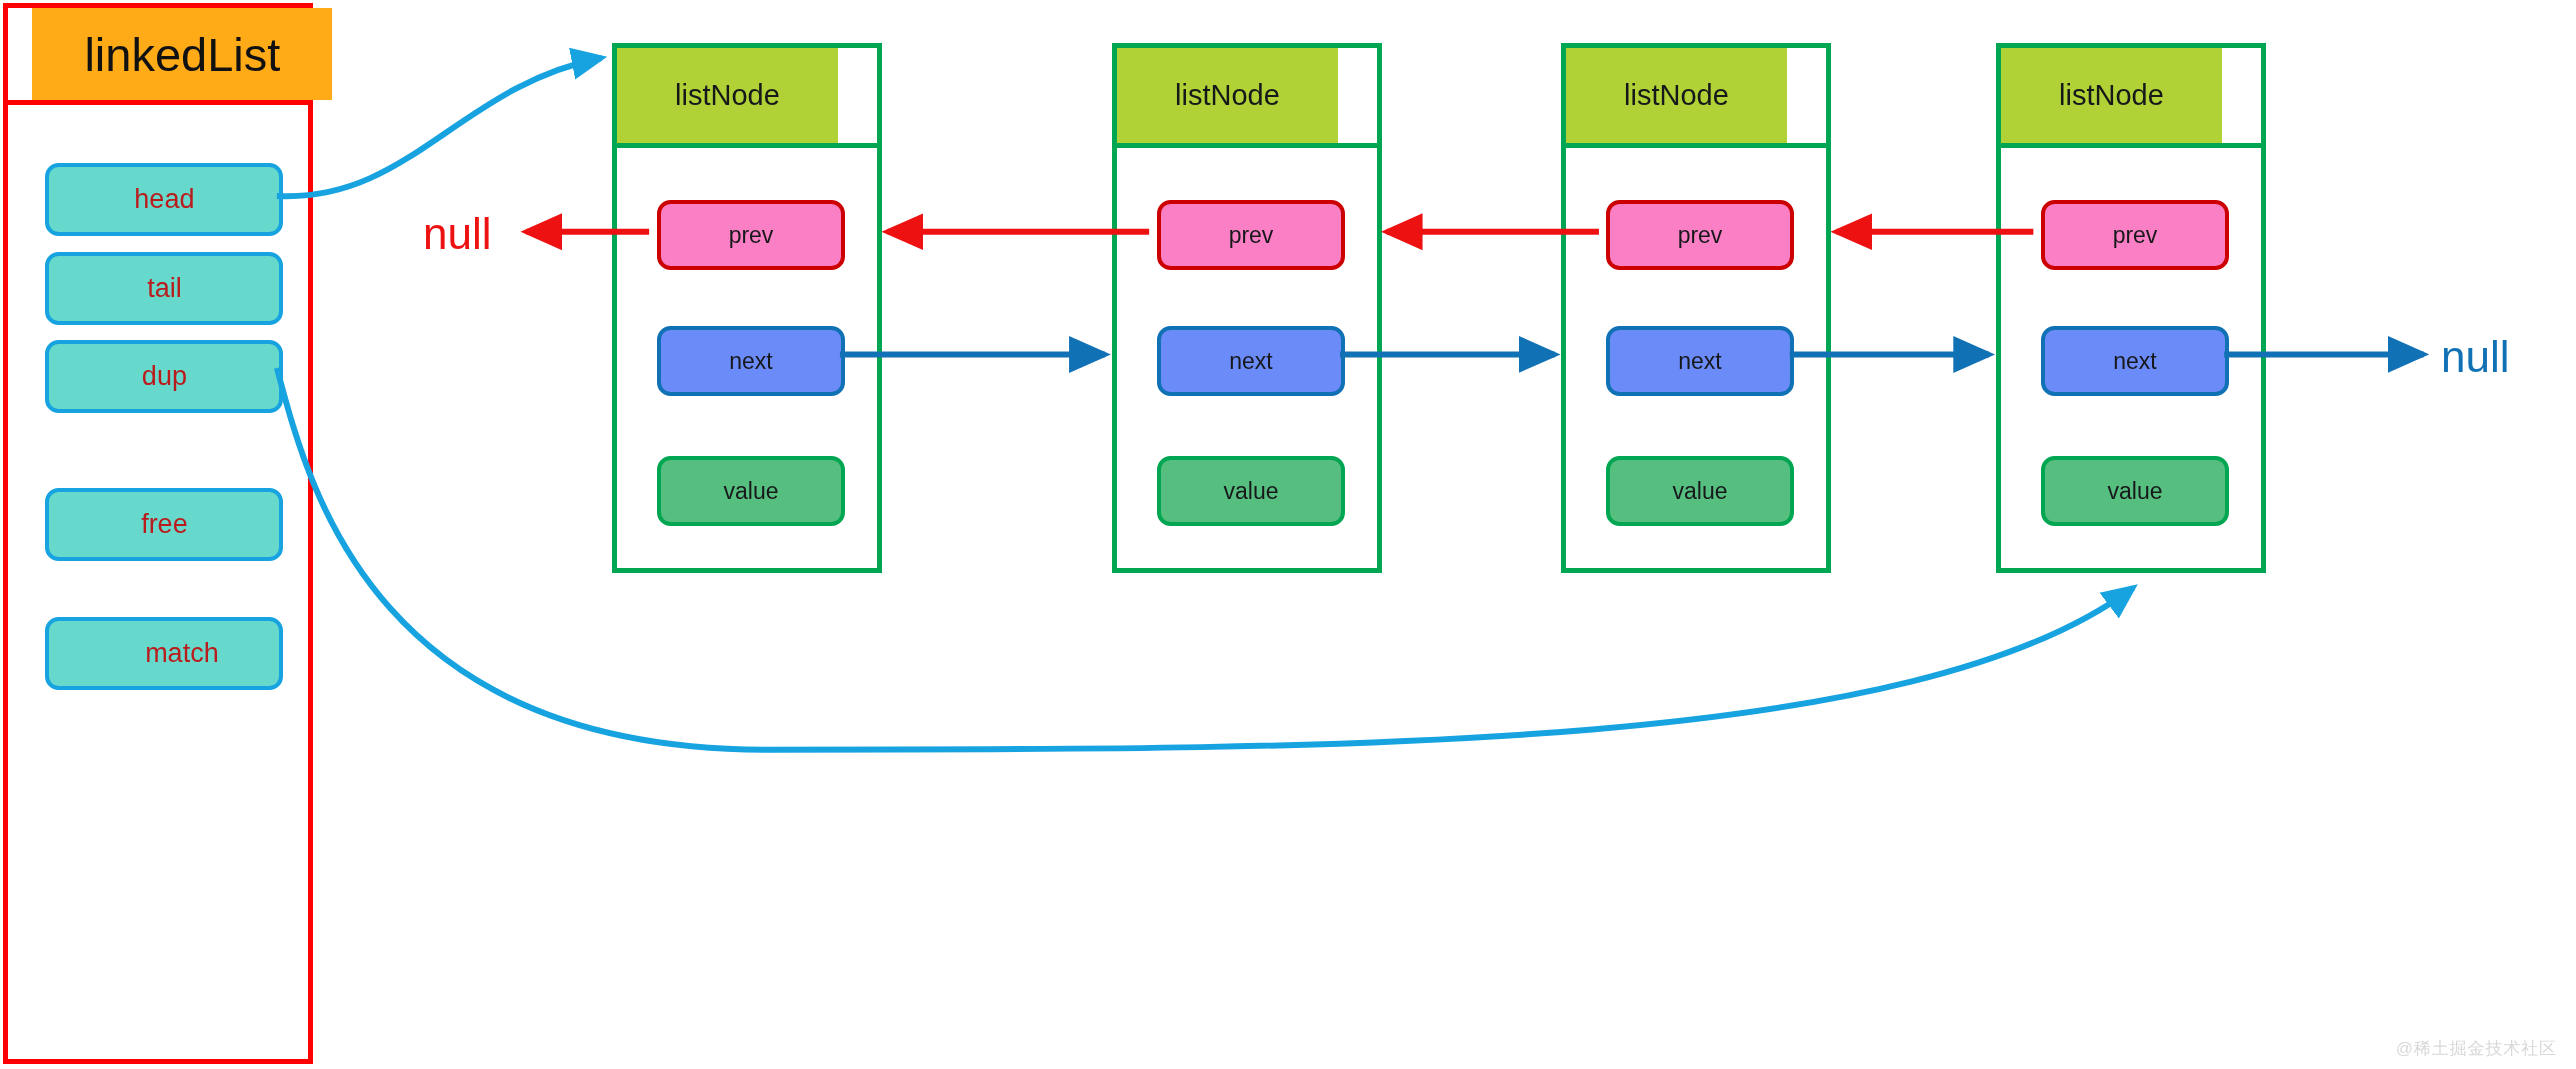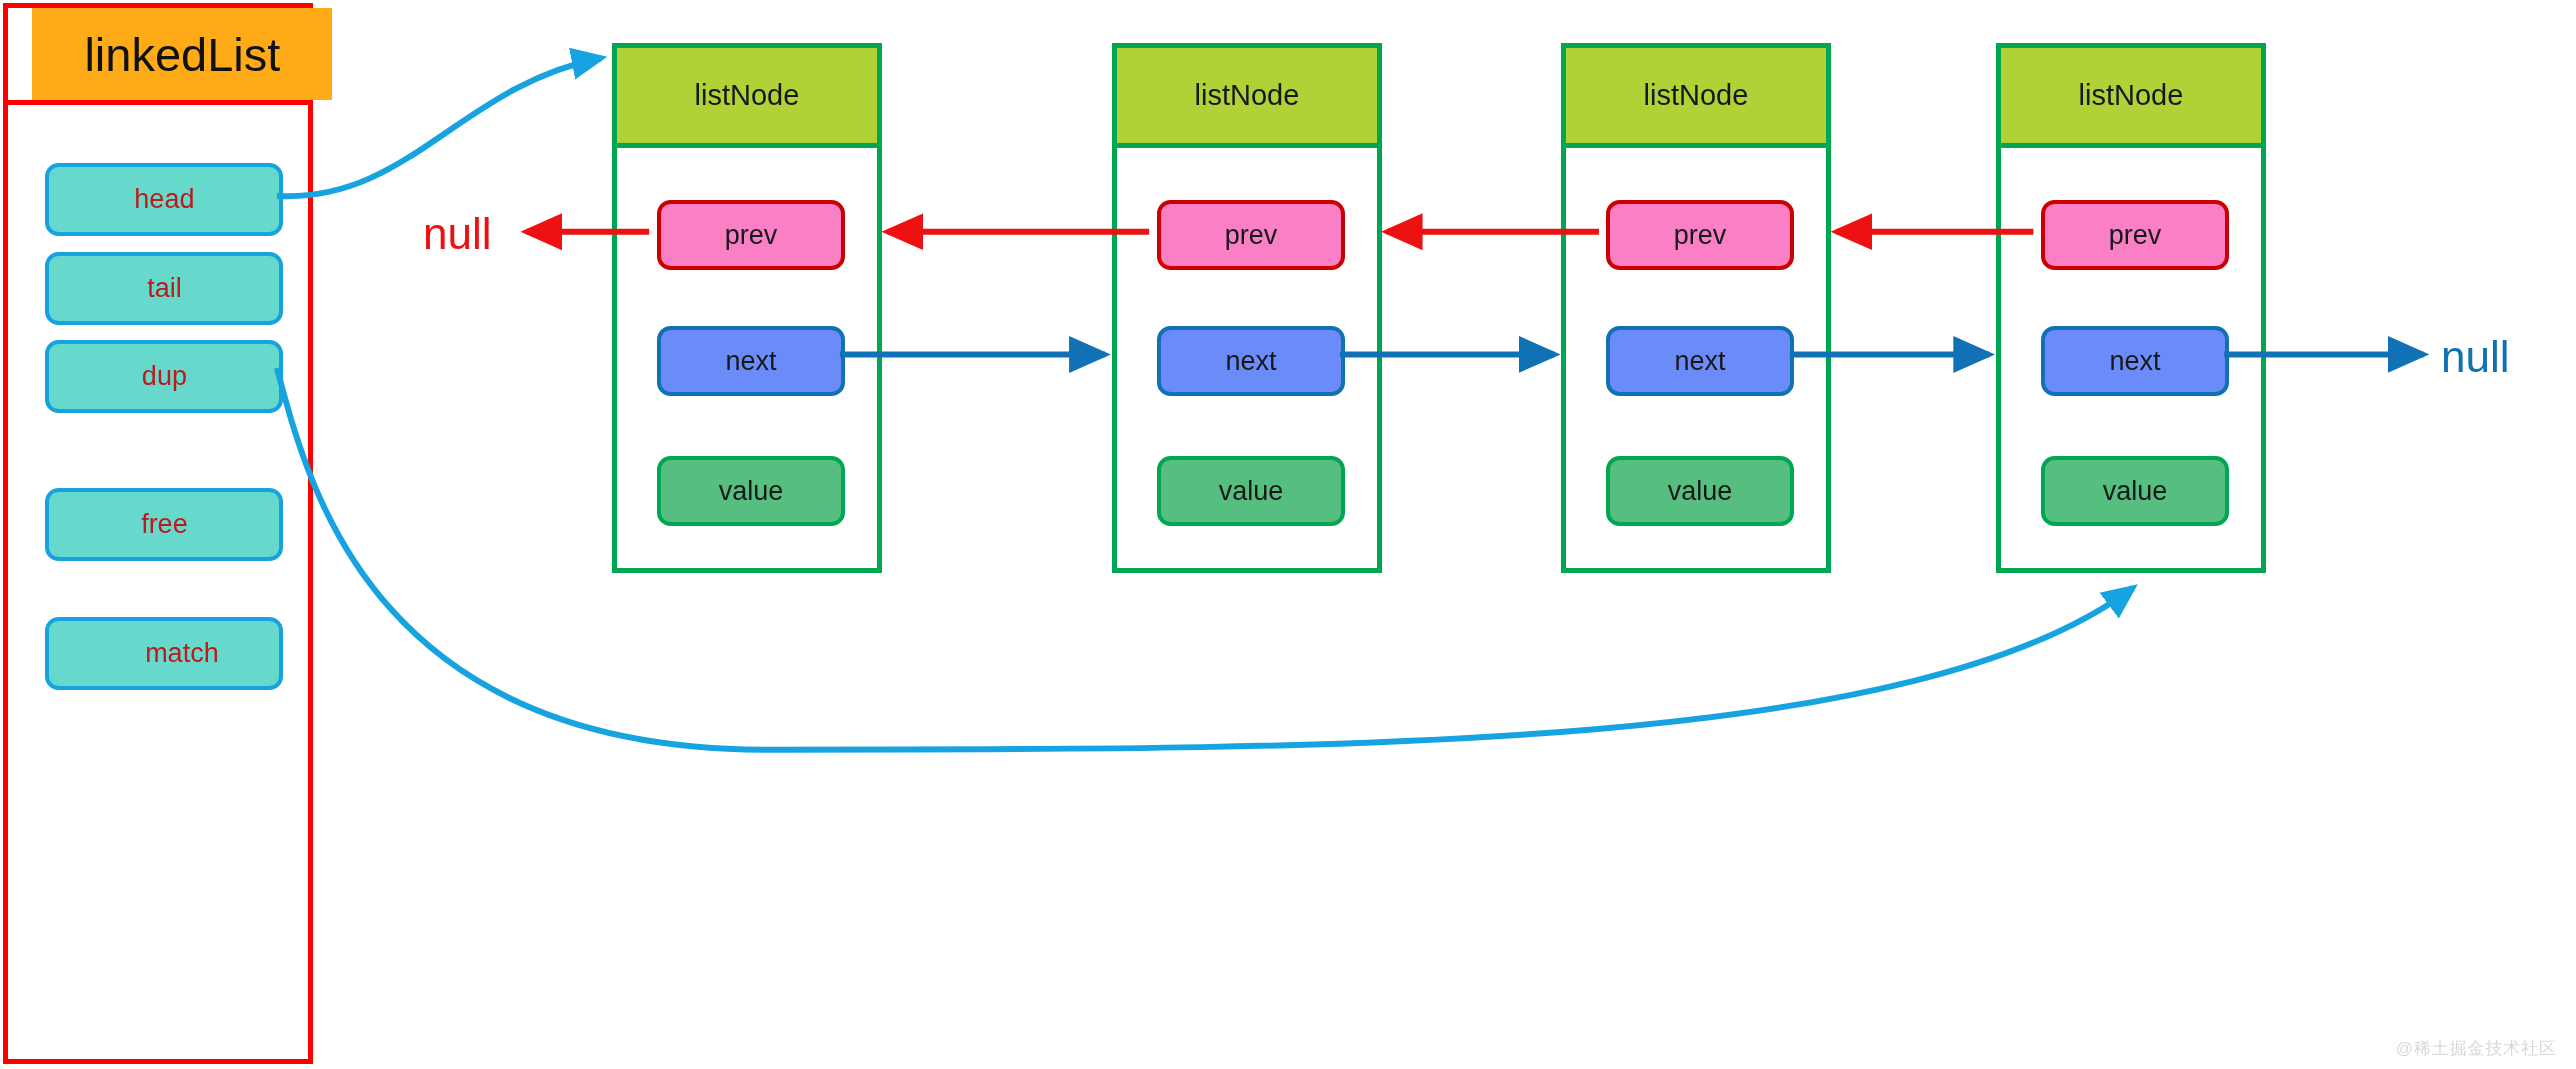--- a/index.html
+++ b/index.html
@@ -59,41 +59,41 @@
     position: absolute;
     top: 43px;
     width: 270px; height: 530px;
     border: 5.1px solid #00a651;
     box-sizing: border-box;
     background: #ffffff;
   }
   .node-header {
     position: absolute;
     left: 0; top: 0;
-    width: 260px; height: 95px;
+    width: 221px; height: 95px;
     background: #b0d236;
     box-sizing: border-box;
     display: flex; align-items: center; justify-content: center;
     font-size: 29px;
     color: #16181a;
   }
   .node-header-rule {
     position: absolute;
     left: 0; top: 95px;
     width: 260px; height: 5.1px;
     background: #00a651;
   }
   .slot {
     position: absolute;
     left: 40px;
     width: 188px; height: 70px;
     border-radius: 13.6px;
     box-sizing: border-box;
     display: flex; align-items: center; justify-content: center;
-    font-size: 27px;
+    font-size: 23px;
     color: #16181a;
   }
   .slot-prev  { top: 152px; background: #fb7fc5; border: 4.3px solid #cc0000; }
   .slot-next  { top: 278px; background: #6b8bf9; border: 4.3px solid #1171b5; }
   .slot-value { top: 408px; background: #56bf7f; border: 4.3px solid #00a651; }
 
   
   .null-label {
     position: absolute;
     font-size: 44px;

